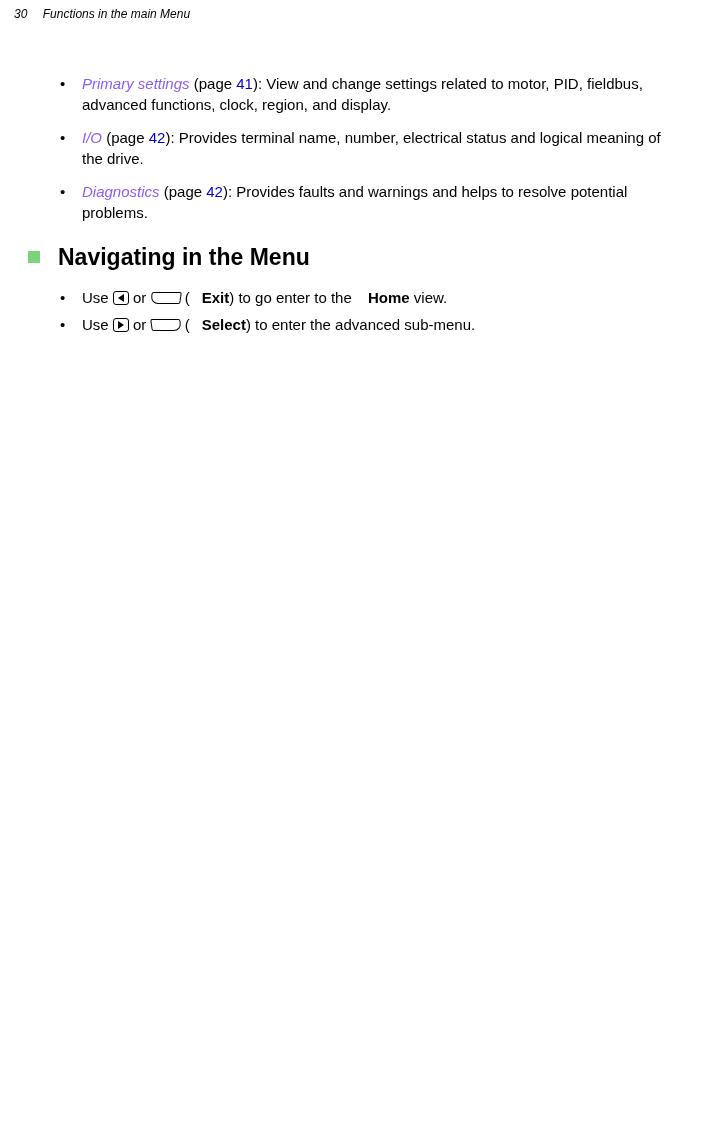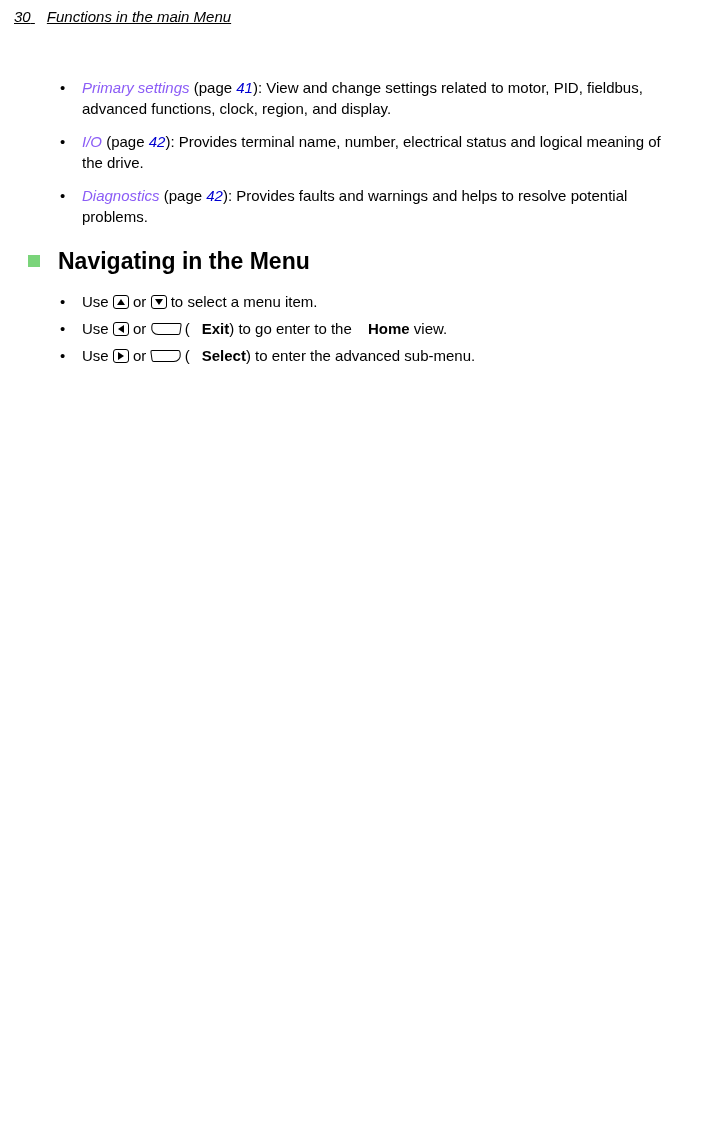--- a/index.html
+++ b/index.html
@@ -13,22 +13,21 @@
       line-height: 1.4;
       width: 703px;
       height: 1141px;
       background: white;
       color: #000;
       padding: 0;
     }
     .header {
       padding: 6px 0 0 14px;
       font-style: italic;
-      font-size: 15px;
-      text-decoration: underline;
+      font-size: 12px;
     }
     .header .page-num {
       font-style: italic;
       display: inline;
     }
     .header .section-title {
       font-style: italic;
       display: inline;
       margin-left: 12px;
     }
@@ -49,21 +48,20 @@
       position: absolute;
       left: 2px;
       top: 0;
     }
     .link {
       color: #8b5cf6;
       font-style: italic;
     }
     .page-ref {
       color: #0000d0;
-      font-style: italic;
       margin-top: 34px;
     }
     .heading-row {
       display: flex;
       align-items: center;
       margin-top: 18px;
       margin-bottom: 14px;
       margin-left: -30px;
     }
     .square-marker {
@@ -154,31 +152,20 @@
   </ul>
 
   <div class="heading-row">
     <div class="square-marker"></div>
     <div class="heading">Navigating in the Menu</div>
   </div>
 
   <ul class="nav-list">
     <li>
       <span>Use </span><span class="key-box">
-          <svg width="8" height="6" viewBox="0 0 8 6">
-            <polygon points="4,0 8,6 0,6" fill="#000"></polygon>
-          </svg>
-        </span><span> or </span><span class="key-box">
-          <svg width="8" height="6" viewBox="0 0 8 6">
-            <polygon points="0,0 8,0 4,6" fill="#000"></polygon>
-          </svg>
-        </span><span> to select a menu item.</span>
-    </li>
-    <li>
-      <span>Use </span><span class="key-box">
           <svg width="6" height="8" viewBox="0 0 6 8">
             <polygon points="6,0 6,8 0,4" fill="#000"></polygon>
           </svg>
         </span><span> or </span><span class="key-soft key-soft-left"></span><span> (</span><span class="bold">Exit</span><span>) to go enter to the </span><span class="bold">Home</span><span> view.</span>
     </li>
     <li>
       <span>Use </span><span class="key-box">
           <svg width="6" height="8" viewBox="0 0 6 8">
             <polygon points="0,0 6,4 0,8" fill="#000"></polygon>
           </svg>

